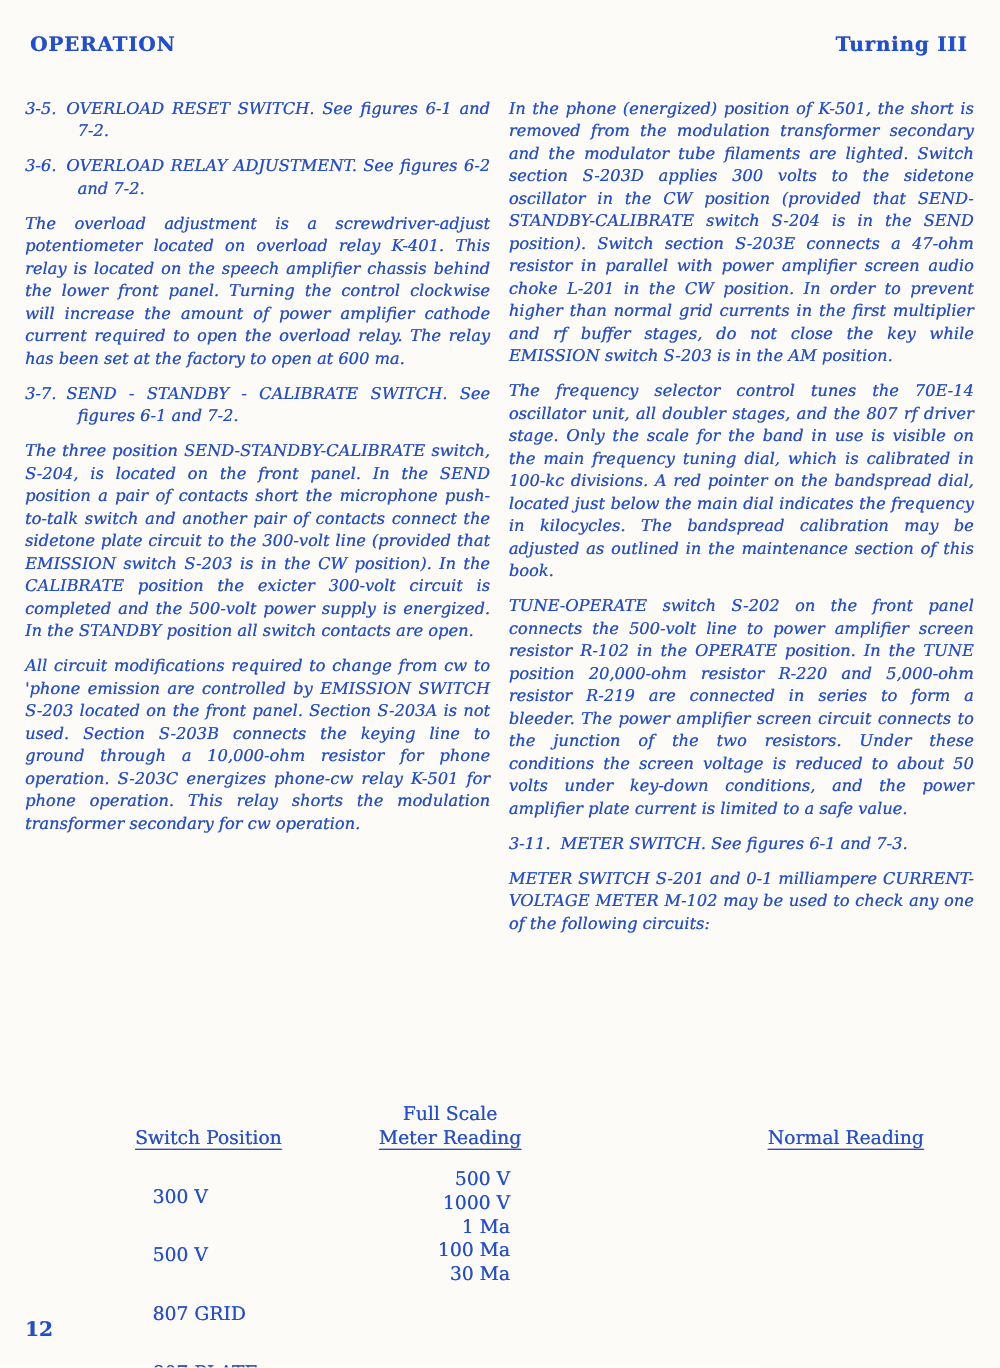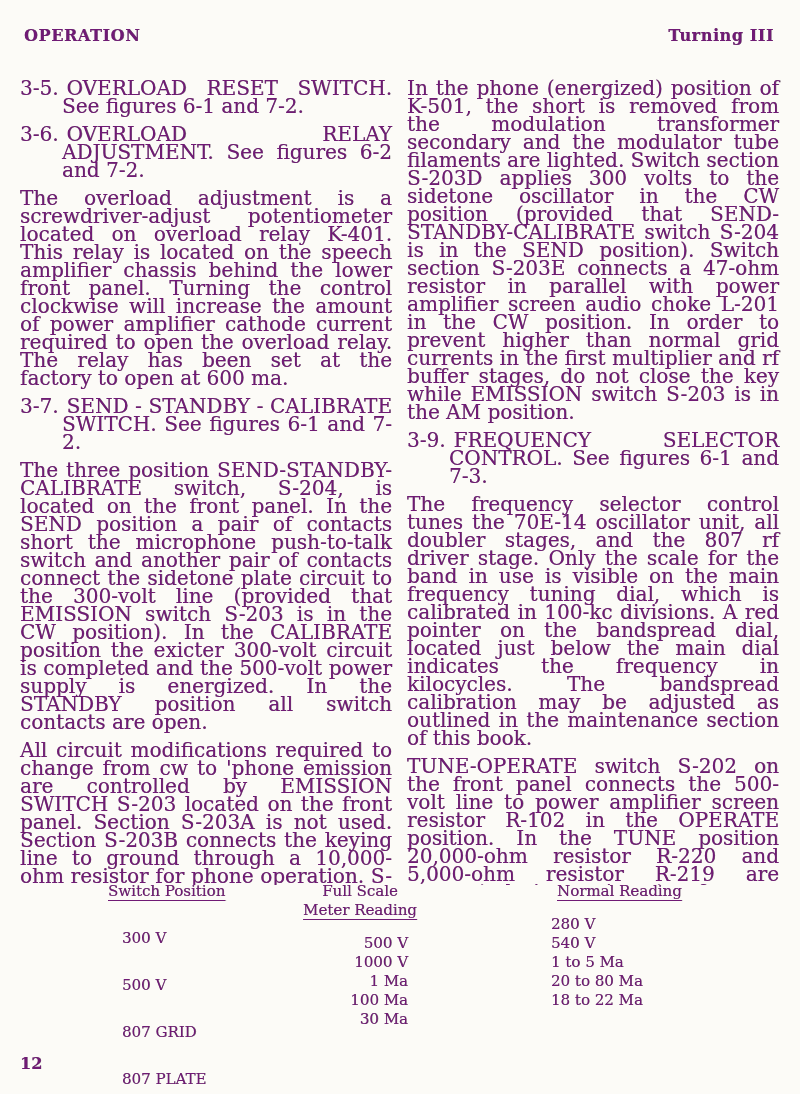--- a/index.html
+++ b/index.html
@@ -2,21 +2,21 @@
 <html><head>
 <meta charset="utf-8">
 <title>Manual Page</title>
 <style>
   html, body { margin: 0; padding: 0; background: #ffffff; }
   .page {
     position: relative;
     width: 800px;
     height: 1094px;
     background: #fcfbf7;
-    color: #701a75;
+    color: #1d4ed8;
     font-family: "DejaVu Serif", "Liberation Serif", serif;
     overflow: hidden;
     text-shadow: 0.3px 0 0 rgba(25,25,25,0.55);
   }
   .page-header {
     display: flex;
     justify-content: space-between;
     align-items: baseline;
     padding: 26px 26px 0 24px;
     font-size: 16px;
@@ -26,23 +26,24 @@
   .columns {
     display: flex;
     gap: 15px;
     padding: 0 20px;
     margin-top: 34px;
     height: 806px;
     overflow: hidden;
   }
   .col {
     width: 372px;
-    font-size: 20px;
+    font-size: 13px;
     line-height: 18px;
     text-align: justify;
+    font-style: italic;
   }
   .sec-head {
     margin: 10px 0 10px 0;
     padding-left: 42px;
     text-indent: -42px;
   }
   .sec-head.first { margin-top: 0; }
   .sec-num { margin-right: 8px; }
   .body-par { margin: 0 0 10px 0; }
   .body-par.last { margin-bottom: 0; }
@@ -52,22 +53,22 @@
     left: 0;
     top: 882px;
     width: 800px;
     height: 160px;
     font-size: 15px;
     line-height: 19px;
   }
   .t-col { position: absolute; top: 0; }
   .t-col1 { left: 108px; width: 170px; }
   .t-col2 { left: 284px; width: 152px; }
-  .t-col3 { left: 557px; width: 170px; }
-  .t-head { white-space: nowrap; }
+  .t-col3 { left: 569px; width: 170px; text-align: right; }
+  .t-head { margin-top: 19px; white-space: nowrap; }
   .t-head2 { text-align: center; white-space: nowrap; }
   .u {
     text-decoration: underline;
     text-underline-offset: 4px;
     text-decoration-thickness: 1.3px;
   }
   .t-rows { margin-top: 14px; }
   .t-row { white-space: nowrap; }
   .t-col1 .t-row { padding-left: 14px; margin-top: 28px; }
   .t-col2 .t-row { text-align: right; padding-right: 28px; }
@@ -113,29 +114,29 @@
         <p class="body-par last">All circuit modifications required to change from cw to 'phone emission are controlled by EMISSION SWITCH S-203 located on the front panel. Section S-203A is not used. Section S-203B connects the keying line to ground through a 10,000-ohm resistor for phone operation. S-203C energizes phone-cw relay K-501 for phone operation. This relay shorts the modulation transformer secondary for cw operation.</p>
       </section>
 
     </div>
 
     <div class="col">
 
       <p class="body-par">In the phone (energized) position of K-501, the short is removed from the modulation transformer secondary and the modulator tube filaments are lighted. Switch section S-203D applies 300 volts to the sidetone oscillator in the CW position (provided that SEND-STANDBY-CALIBRATE switch S-204 is in the SEND position). Switch section S-203E connects a 47-ohm resistor in parallel with power amplifier screen audio choke L-201 in the CW position. In order to prevent higher than normal grid currents in the first multiplier and rf buffer stages, do not close the key while EMISSION switch S-203 is in the AM position.</p>
 
       <section>
-        <p class="sec-head"><span class="sec-num">3-9.</span><span>FREQUENCY SELECTOR CONTROL. See figures 6-1 and 7-3.</span></p>
         <p class="body-par">The frequency selector control tunes the 70E-14 oscillator unit, all doubler stages, and the 807 rf driver stage. Only the scale for the band in use is visible on the main frequency tuning dial, which is calibrated in 100-kc divisions. A red pointer on the bandspread dial, located just below the main dial indicates the frequency in kilocycles. The bandspread calibration may be adjusted as outlined in the maintenance section of this book.</p>
       </section>
 
       <section>
         <p class="body-par">TUNE-OPERATE switch S-202 on the front panel connects the 500-volt line to power amplifier screen resistor R-102 in the OPERATE position. In the TUNE position 20,000-ohm resistor R-220 and 5,000-ohm resistor R-219 are connected in series to form a bleeder. The power amplifier screen circuit connects to the junction of the two resistors. Under these conditions the screen voltage is reduced to about 50 volts under key-down conditions, and the power amplifier plate current is limited to a safe value.</p>
       </section>
 
       <section>
+        <p class="sec-head"><span class="sec-num">3-11.</span><span>METER SWITCH. See figures 6-1 and 7-3.</span></p>
         <p class="body-par last">METER SWITCH S-201 and 0-1 milliampere CURRENT-VOLTAGE METER M-102 may be used to check any one of the following circuits:</p>
       </section>
 
     </div>
 
   </div>
 
   <div class="meter-table">
 
     <div class="t-col t-col1">
@@ -155,26 +156,19 @@
         <div class="t-row">500 V</div>
         <div class="t-row">1000 V</div>
         <div class="t-row">1 Ma</div>
         <div class="t-row">100 Ma</div>
         <div class="t-row">30 Ma</div>
       </div>
     </div>
 
     <div class="t-col t-col3">
       <div class="t-head"><span class="u">Normal Reading</span></div>
-      <div class="t-rows">
-        <div class="t-row">280 V</div>
-        <div class="t-row">540 V</div>
-        <div class="t-row">1 to 5 Ma</div>
-        <div class="t-row">20 to 80 Ma</div>
-        <div class="t-row">18 to 22 Ma</div>
-      </div>
     </div>
 
   </div>
 
   <div class="page-num">12</div>
 
 </div>
 
 </body></html>

